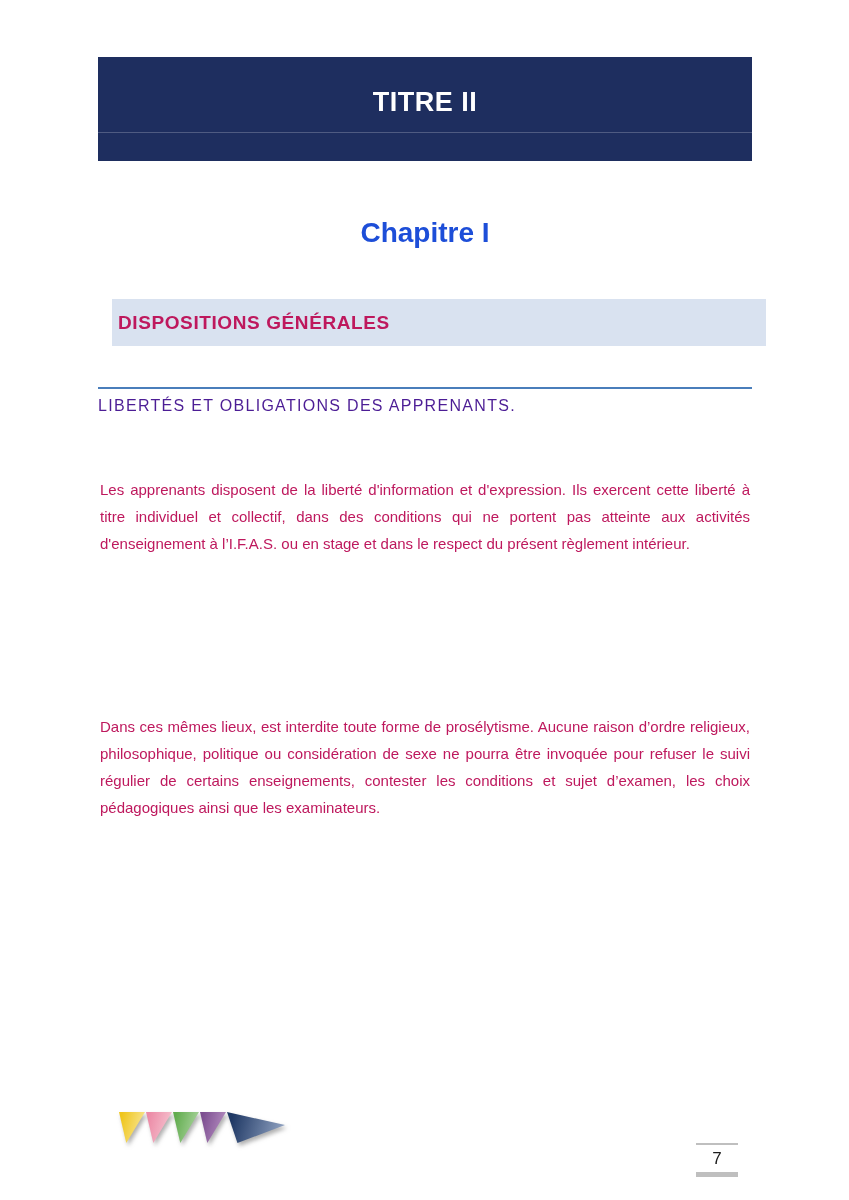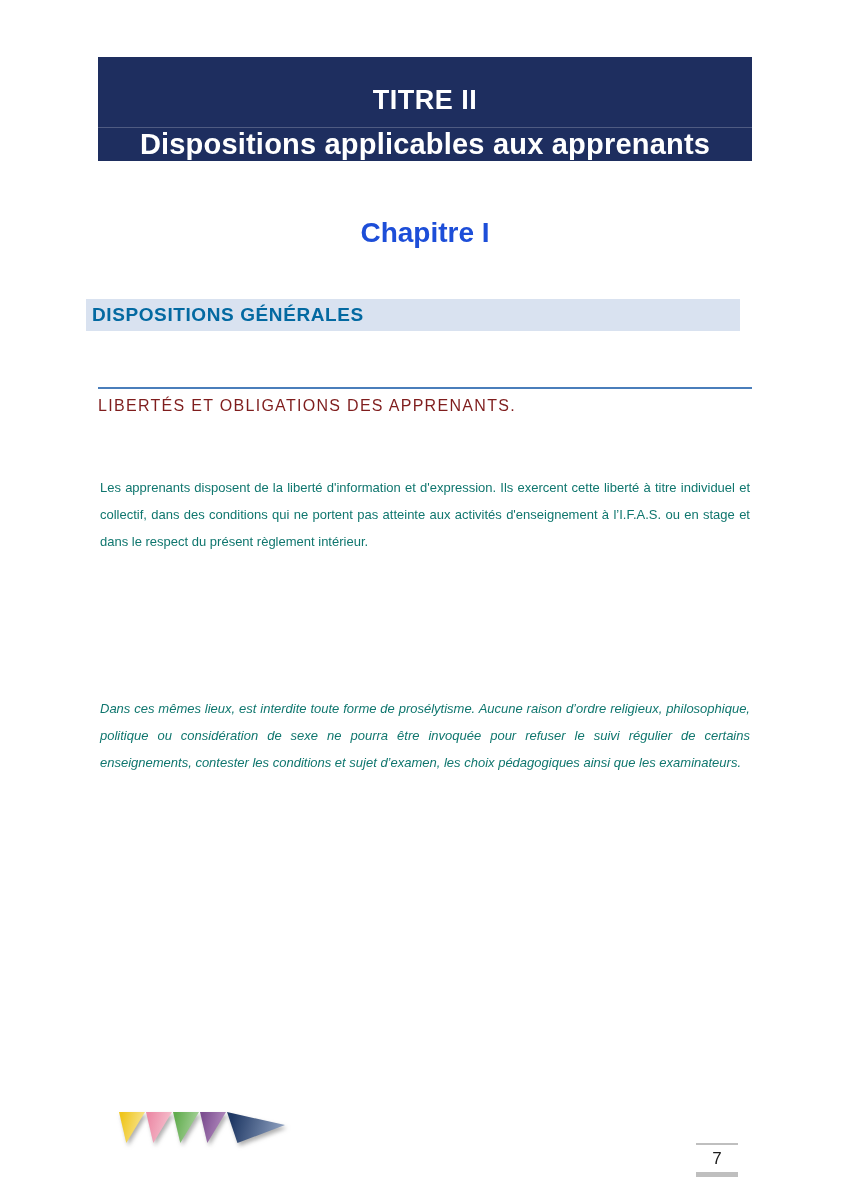--- a/index.html
+++ b/index.html
@@ -39,55 +39,55 @@
     position: absolute;
     left: 98px; top: 217px;
     width: 654px;
     text-align: center;
     font-size: 28px; font-weight: bold; color: #1d4ed8;
   }
 
   
   .section-banner {
     position: absolute;
-    left: 86px; top: 299px;
-    width: 654px; height: 32px;
+    left: 112px; top: 299px;
+    width: 654px; height: 47px;
     background: #D9E2F0;
     display: flex; align-items: center;
     box-sizing: border-box;
     padding-left: 6px;
-    font-size: 19px; font-weight: bold; color: #0369a1;
+    font-size: 19px; font-weight: bold; color: #be185d;
     letter-spacing: 0.6px;
   }
 
   
   .subsection {
     position: absolute;
     left: 98px; top: 387px;
     width: 654px;
     border-top: 2px solid #4A7EBB;
     padding-top: 8px;
     box-sizing: border-box;
-    font-size: 16px; color: #7f1d1d;
+    font-size: 16px; color: #4c1d95;
     letter-spacing: 1.3px;
   }
 
   
   .para {
     position: absolute;
     left: 100px;
     width: 650px;
-    font-size: 13px;
+    font-size: 15px;
     line-height: 27px;
     text-align: justify;
-    color: #0f766e;
+    color: #be185d;
   }
   .para-1 { top: 461px; }
   .para-2 { top: 581px; }
-  .para-3 { top: 682px; font-style: italic; }
+  .para-3 { top: 698px; }
 
   
   .logo {
     position: absolute;
     left: 119px; top: 1112px;
     display: flex; gap: 1px; align-items: flex-start;
     filter: drop-shadow(2px 3px 2px rgba(110,110,110,0.55));
   }
   .tri {
     width: 26px; height: 31px;
@@ -112,21 +112,20 @@
   }
   .pagenum-line-bottom { height: 5px; background: #BFBFBF; }
 </style>
 </head>
 <body>
 
 <div class="page">
 
   <div class="title-band">
     <div class="row1">TITRE II</div>
-    <div class="row2">Dispositions applicables aux apprenants</div>
   </div>
 
   <div class="chapter">Chapitre I</div>
 
   <div class="section-banner">
     <span>DISPOSITIONS GÉNÉRALES</span>
   </div>
 
   <div class="subsection">
     <span>LIBERTÉS ET OBLIGATIONS DES APPRENANTS.</span>

